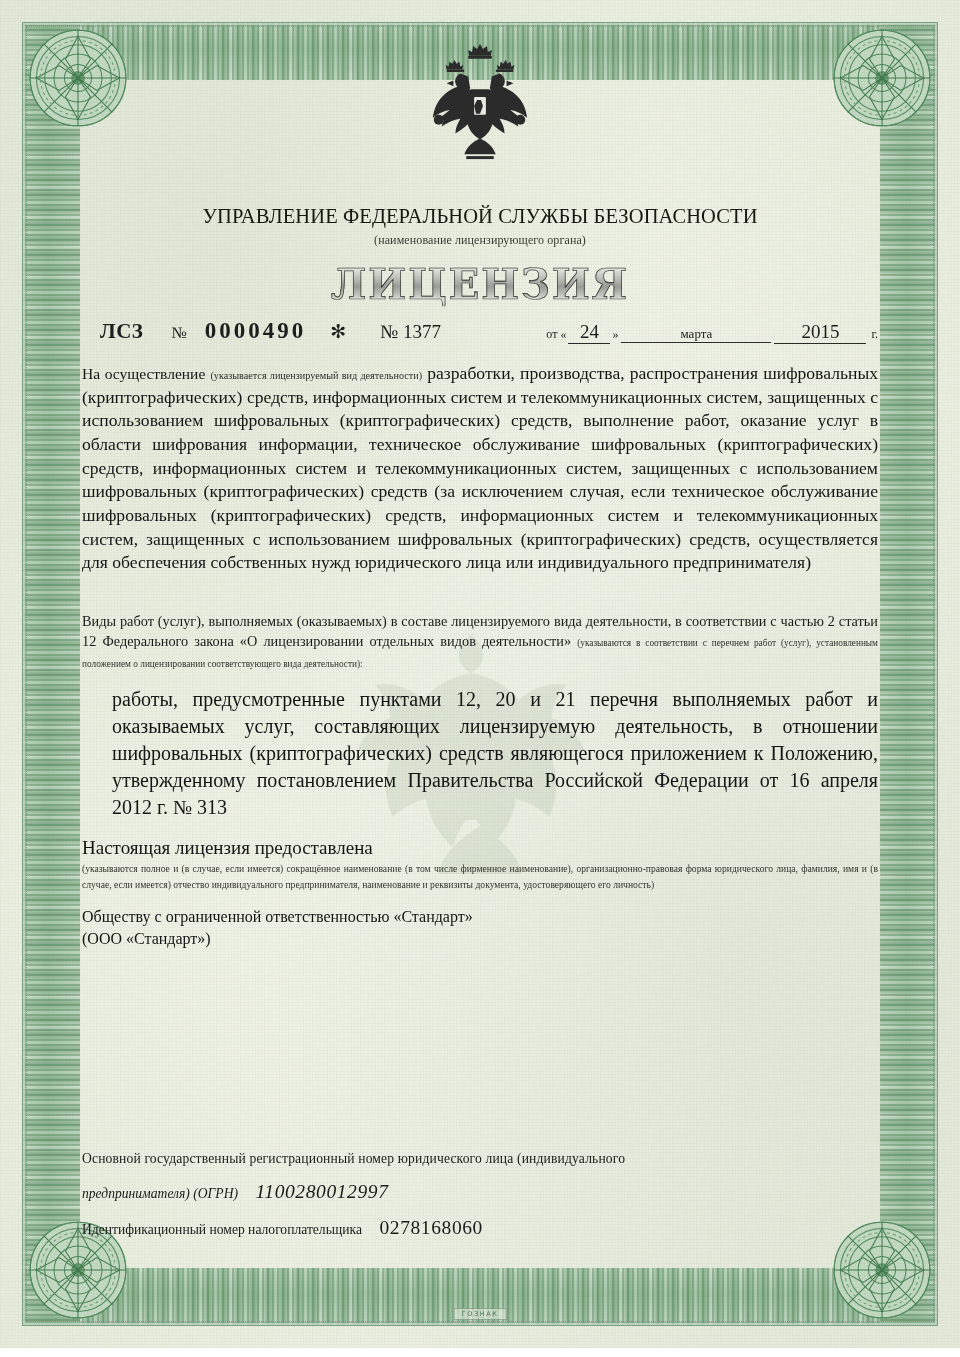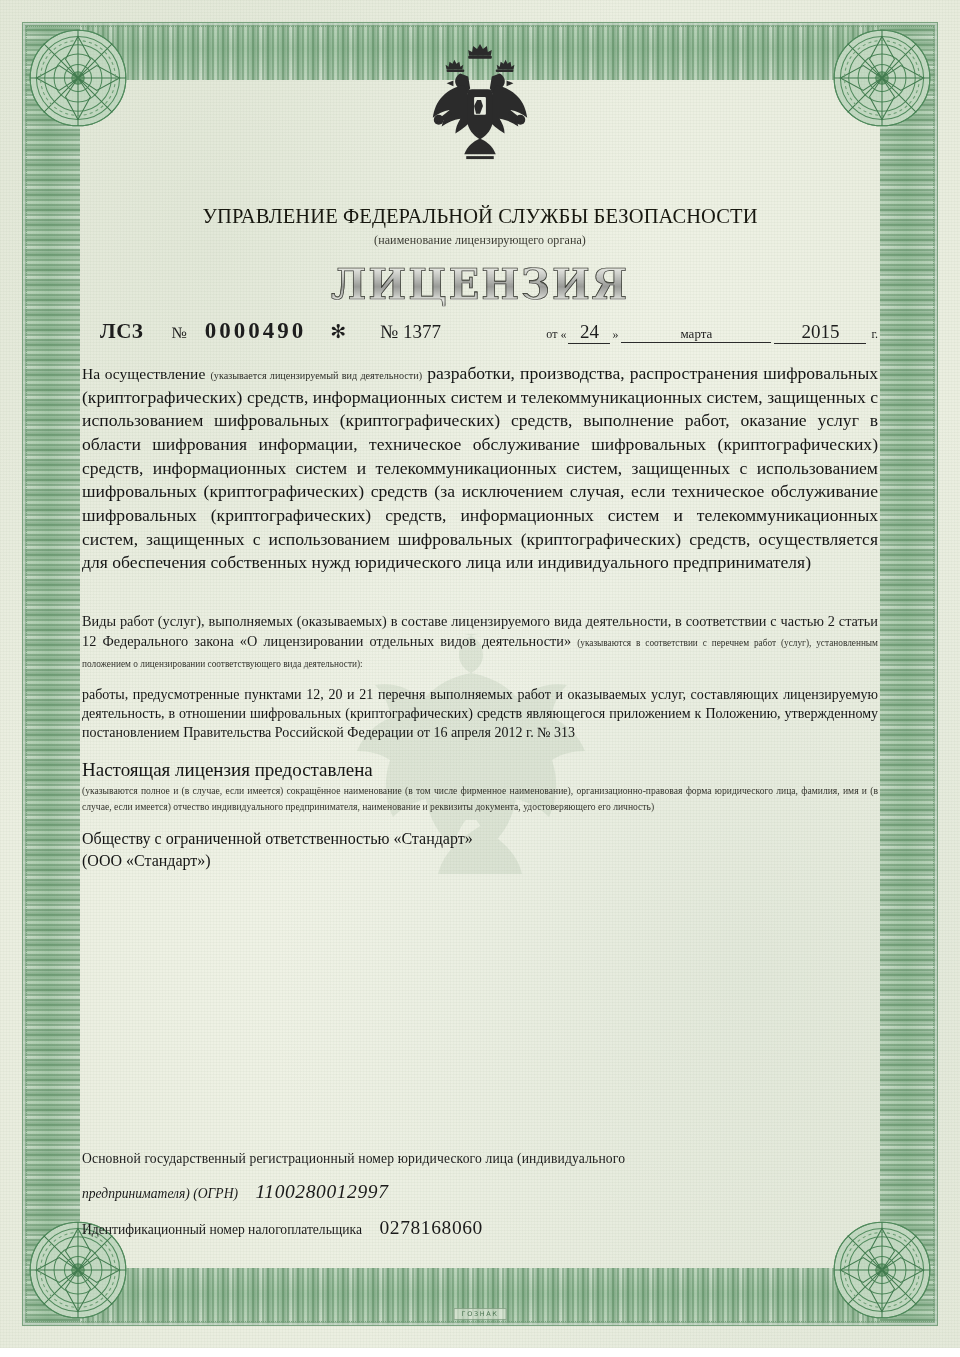--- a/index.html
+++ b/index.html
@@ -156,21 +156,21 @@
   #activity-block{margin-top:18px;}
   .lead-in{font-size:15.5px;}
   .hint{font-size:10.2px;color:#2f2f2a;letter-spacing:0;}
   .hint-sm{font-size:9.3px;color:#32322c;}
 
   #works-block{margin-top:36px;}
   .works-intro{
     font-size:14.3px;line-height:1.42;text-align:justify;text-align-last:left;
     color:#1a1a1a;
   }
-  .works-tail{font-size:14px;line-height:1.345;}
+  .works-tail{font-size:20px;line-height:1.345;margin-left:30px;}
 
   #granted-block{margin-top:14px;}
   .granted-head{font-size:19px;}
   .granted-fine{
     font-size:9.6px;line-height:1.62;color:#33332c;
     text-align:justify;text-align-last:left;display:block;margin-top:1px;
   }
   #entity-name{
     margin-top:14px;font-size:16px;line-height:1.35;color:#141414;
   }

